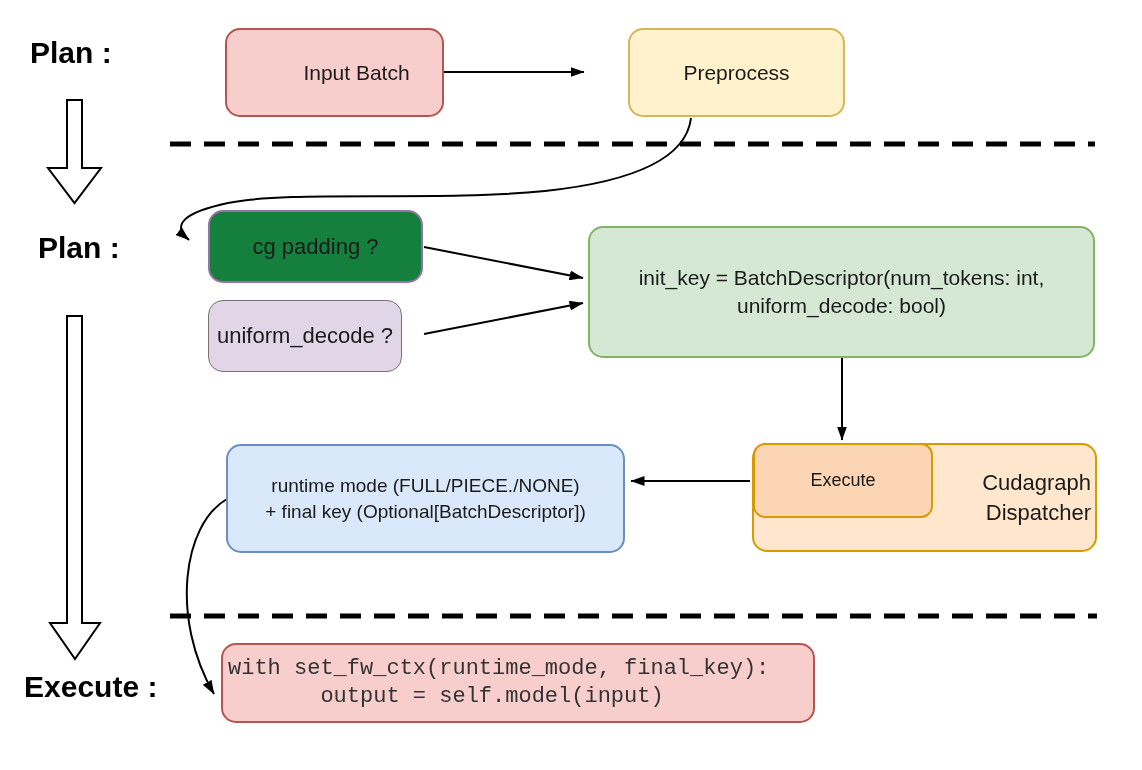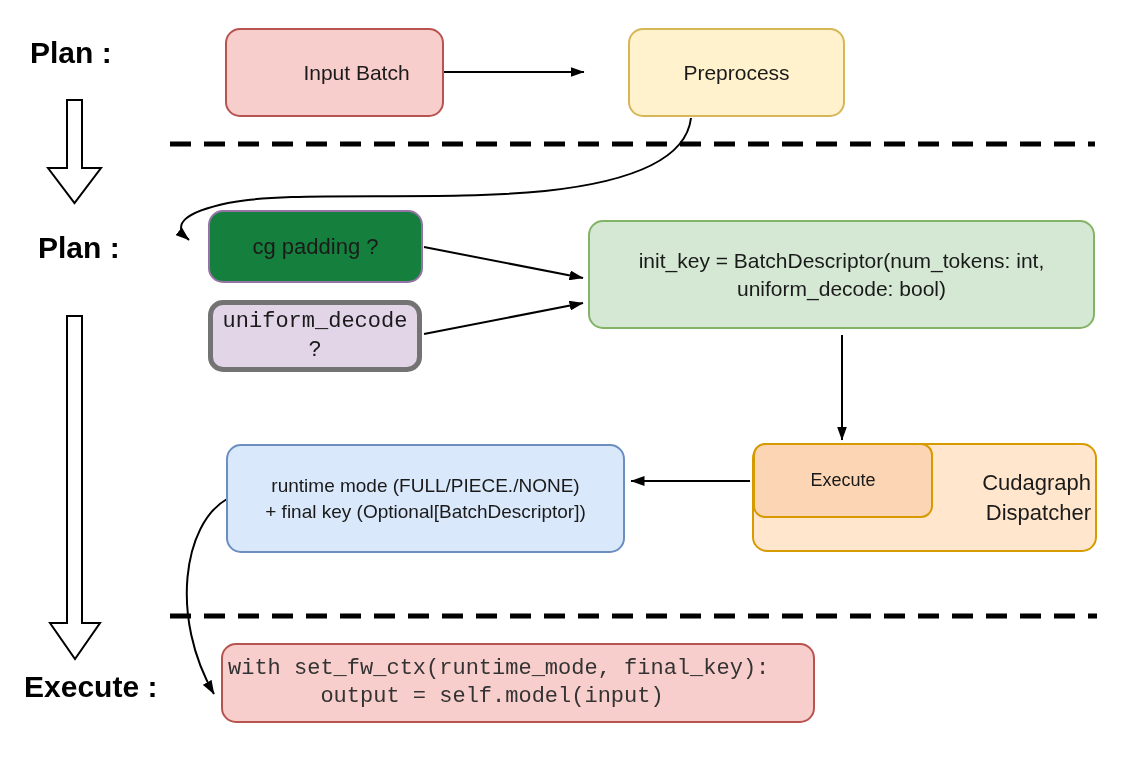--- a/index.html
+++ b/index.html
@@ -35,23 +35,23 @@
     text-align: center;
     line-height: 1.32;
   }
   .node span { display: block; }
   .n-input-batch   { left: 225px; top: 28px;  width: 219px; height: 89px;
                      background: #f8cecc; border: 2px solid #b85450; font-size: 21px; padding-left: 44px; }
   .n-preprocess    { left: 588px; top: 28px;  width: 217px; height: 89px;
                      background: #fff2cc; border: 2px solid #d6b656; font-size: 21px; margin-left: 40px; }
   .n-cg-padding    { left: 208px; top: 210px; width: 215px; height: 73px;
                      background: #15803d; border: 2px solid #9673a6; font-size: 22px; }
-  .n-uniform-decode{ left: 208px; top: 300px; width: 214px; height: 72px;
-                     background: #e1d5e7; border: 5px solid #737373; font-size: 22px; font-family: Liberation Mono, monospace; }
-  .n-init-key      { left: 588px; top: 220px; width: 507px; height: 109px;
+  .n-uniform-decode{ left: 208px; top: 300px; width: 194px; height: 72px;
+                     background: #e1d5e7; border: 1px solid #737373; font-size: 22px; }
+  .n-init-key      { left: 588px; top: 226px; width: 507px; height: 132px;
                      background: #d5e8d4; border: 2px solid #82b366; font-size: 21px; }
   .n-cudagraph     { left: 752px; top: 443px; width: 345px; height: 109px;
                      background: #ffe6cc; border: 2px solid #d79b00; font-size: 22px;
                      align-items: flex-end; padding-right: 4px; }
   .n-dispatch      { left: 753px; top: 443px; width: 180px; height: 75px;
                      background: #fcd5b4; border: 2px solid #d79b00; font-size: 18px;
                      border-radius: 12px; z-index: 2; }
   .n-runtime-mode  { left: 226px; top: 444px; width: 399px; height: 109px;
                      background: #dae8fc; border: 2px solid #6c8ebf; font-size: 19px; }
   .n-execute-code  { left: 221px; top: 643px; width: 594px; height: 80px;

